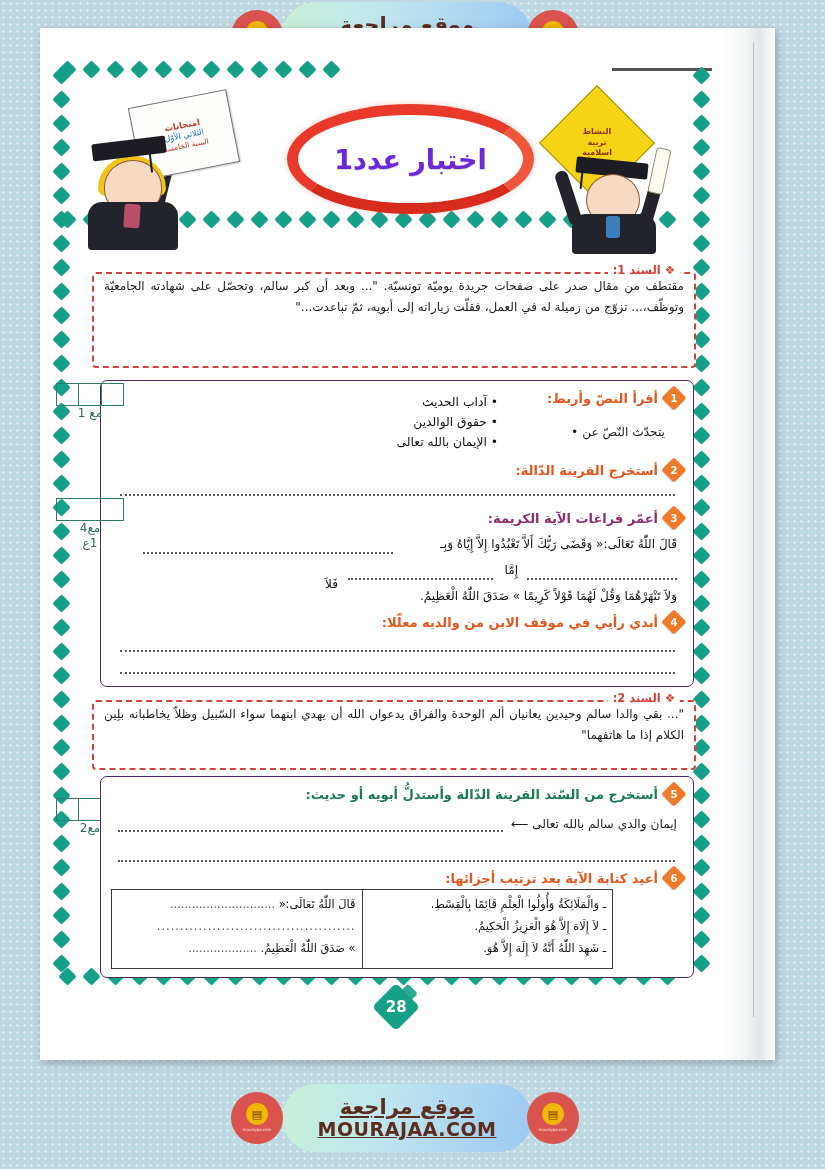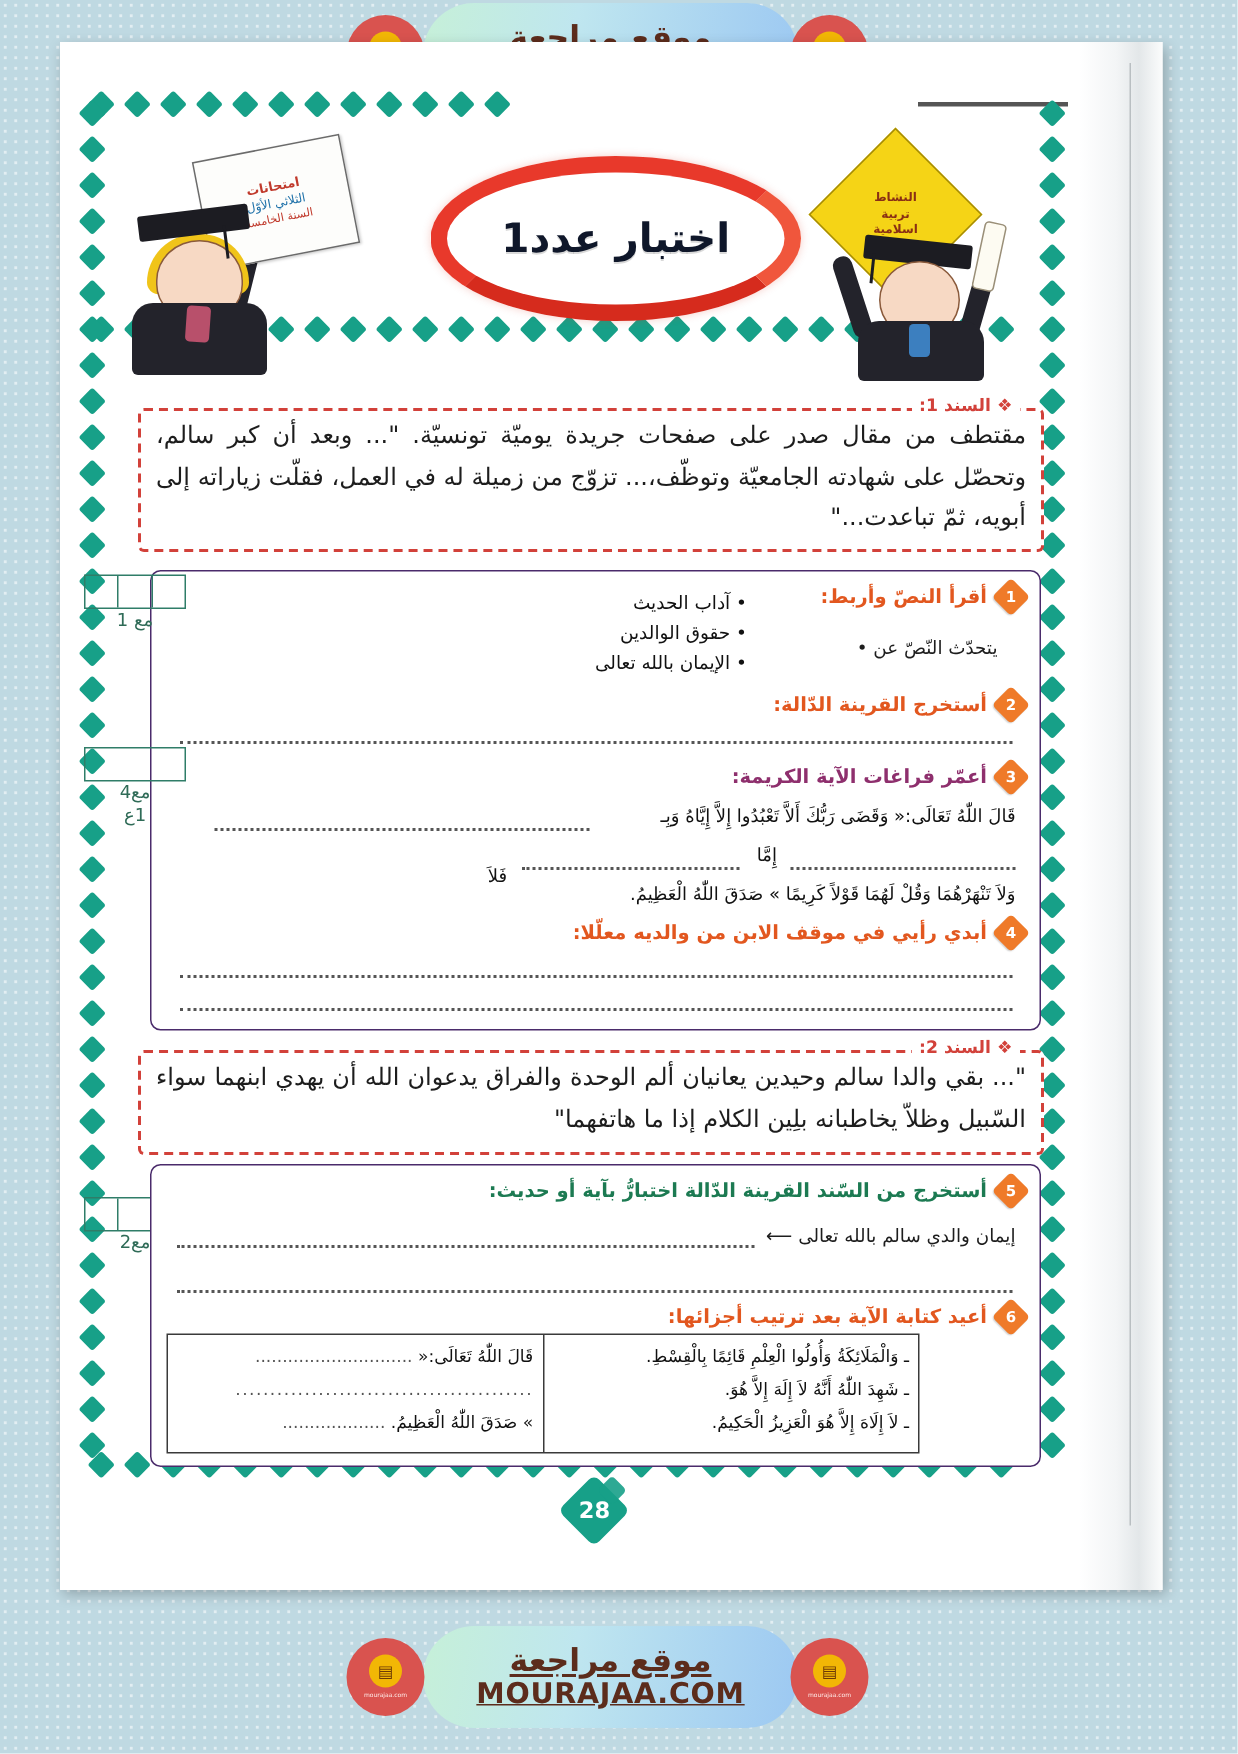--- a/index.html
+++ b/index.html
@@ -72,21 +72,21 @@
 
   
   .hdr{position:absolute;left:42px;top:58px;width:610px;height:160px;}
   .title-oval{
     position:absolute;left:205px;top:18px;width:225px;height:88px;border-radius:50%;
     border:11px solid;border-color:#e8392b #f0563c #d62b1d #e8392b;
     display:flex;align-items:center;justify-content:center;
     box-shadow:0 0 6px rgba(220,60,40,.25);
   }
   .title-oval span{
-    font-size:27px;font-weight:bold;color:#0f172a;direction:rtl;letter-spacing:1px;
+    font-size:27px;font-weight:bold;color:#6d28d9;direction:rtl;letter-spacing:1px;
     text-shadow:0 1px 0 rgba(0,0,0,.15);
   }
   
   .toon{position:absolute;}
   .toon-l{left:0px;top:12px;width:170px;height:150px;}
   .sign-w{
     position:absolute;left:52px;top:0px;width:98px;height:72px;background:#fdfdfb;
     border:1.5px solid #6b6b6b;transform:rotate(-11deg);
     display:flex;flex-direction:column;align-items:center;justify-content:center;
     direction:rtl;line-height:1.25;box-shadow:1px 1px 2px rgba(0,0,0,.2);
@@ -156,21 +156,21 @@
   .src{
     position:absolute;border:2px dashed #d2413a;border-radius:4px;background:#fff;
     direction:rtl;
   }
   .src-label{
     position:absolute;top:-11px;right:14px;background:#fff;padding:0 5px;
     color:#d2413a;font-size:11.5px;font-weight:bold;direction:rtl;
   }
   .src-label .arrow{color:#d2413a;}
   .src p{
-    margin:0;padding:2px 10px 0 10px;font-size:16px;color:#1d1d1d;line-height:1.72;
+    margin:0;padding:2px 10px 0 10px;font-size:12px;color:#1d1d1d;line-height:1.72;
     text-align:justify;direction:rtl;
   }
   #src1{left:52px;top:244px;width:600px;height:92px;}
   #src2{left:52px;top:672px;width:600px;height:66px;}
 
   
   .panel{
     position:absolute;border:1.4px solid #4a2b6b;border-radius:7px;background:#fff;
     direction:rtl;
   }
@@ -534,41 +534,41 @@
     </div>
     <p>"... بقي والدا سالم وحيدين يعانيان ألم الوحدة والفراق يدعوان الله أن يهدي ابنهما سواء السّبيل وظلاّ يخاطبانه بلِين الكلام إذا ما هاتفهما"</p>
   </div>
 
   <div class="panel" id="panel2">
 
     <div class="qrow" style="right:10px;top:8px;">
       <div class="qbadge">
         <span>5</span>
       </div>
-      <div class="qtext green">أستخرج من السّند القرينة الدّالة اختبارُّ بآية أو حديث:</div>
+      <div class="qtext green">أستخرج من السّند القرينة الدّالة وأستدلُّ أبويه أو حديث:</div>
     </div>
     <div class="line-txt" style="right:16px;top:40px;">
       <span>إيمان والدي سالم بالله تعالى</span>
       <span> ⟵</span>
     </div>
     <div class="dotline" style="right:190px;top:52px;width:385px;"></div>
     <div class="dotline" style="right:18px;top:82px;width:557px;"></div>
 
     <div class="qrow" style="right:10px;top:92px;">
       <div class="qbadge">
         <span>6</span>
       </div>
       <div class="qtext">أعيد كتابة الآية بعد ترتيب أجزائها:</div>
     </div>
 
     <div class="reorder">
       <div class="col right">
         <div class="line">ـ وَالْمَلَائِكَةُ وَأُولُوا الْعِلْمِ قَائِمًا بِالْقِسْطِ.</div>
+        <div class="line">ـ لاَ إِلَاهَ إِلاَّ هُوَ الْعَزِيزُ الْحَكِيمُ.</div>
         <div class="line">ـ شَهِدَ اللّٰهُ أَنَّهُ لاَ إِلَهَ إِلاَّ هُوَ.</div>
-        <div class="line">ـ لاَ إِلَاهَ إِلاَّ هُوَ الْعَزِيزُ الْحَكِيمُ.</div>
       </div>
       <div class="col">
         <div class="line">
           <span>قَالَ اللّٰهُ تَعَالَى:«</span>
           <span class="dots">.............................</span>
         </div>
         <div class="line">
           <span class="dots">...........................................</span>
         </div>
         <div class="line">

